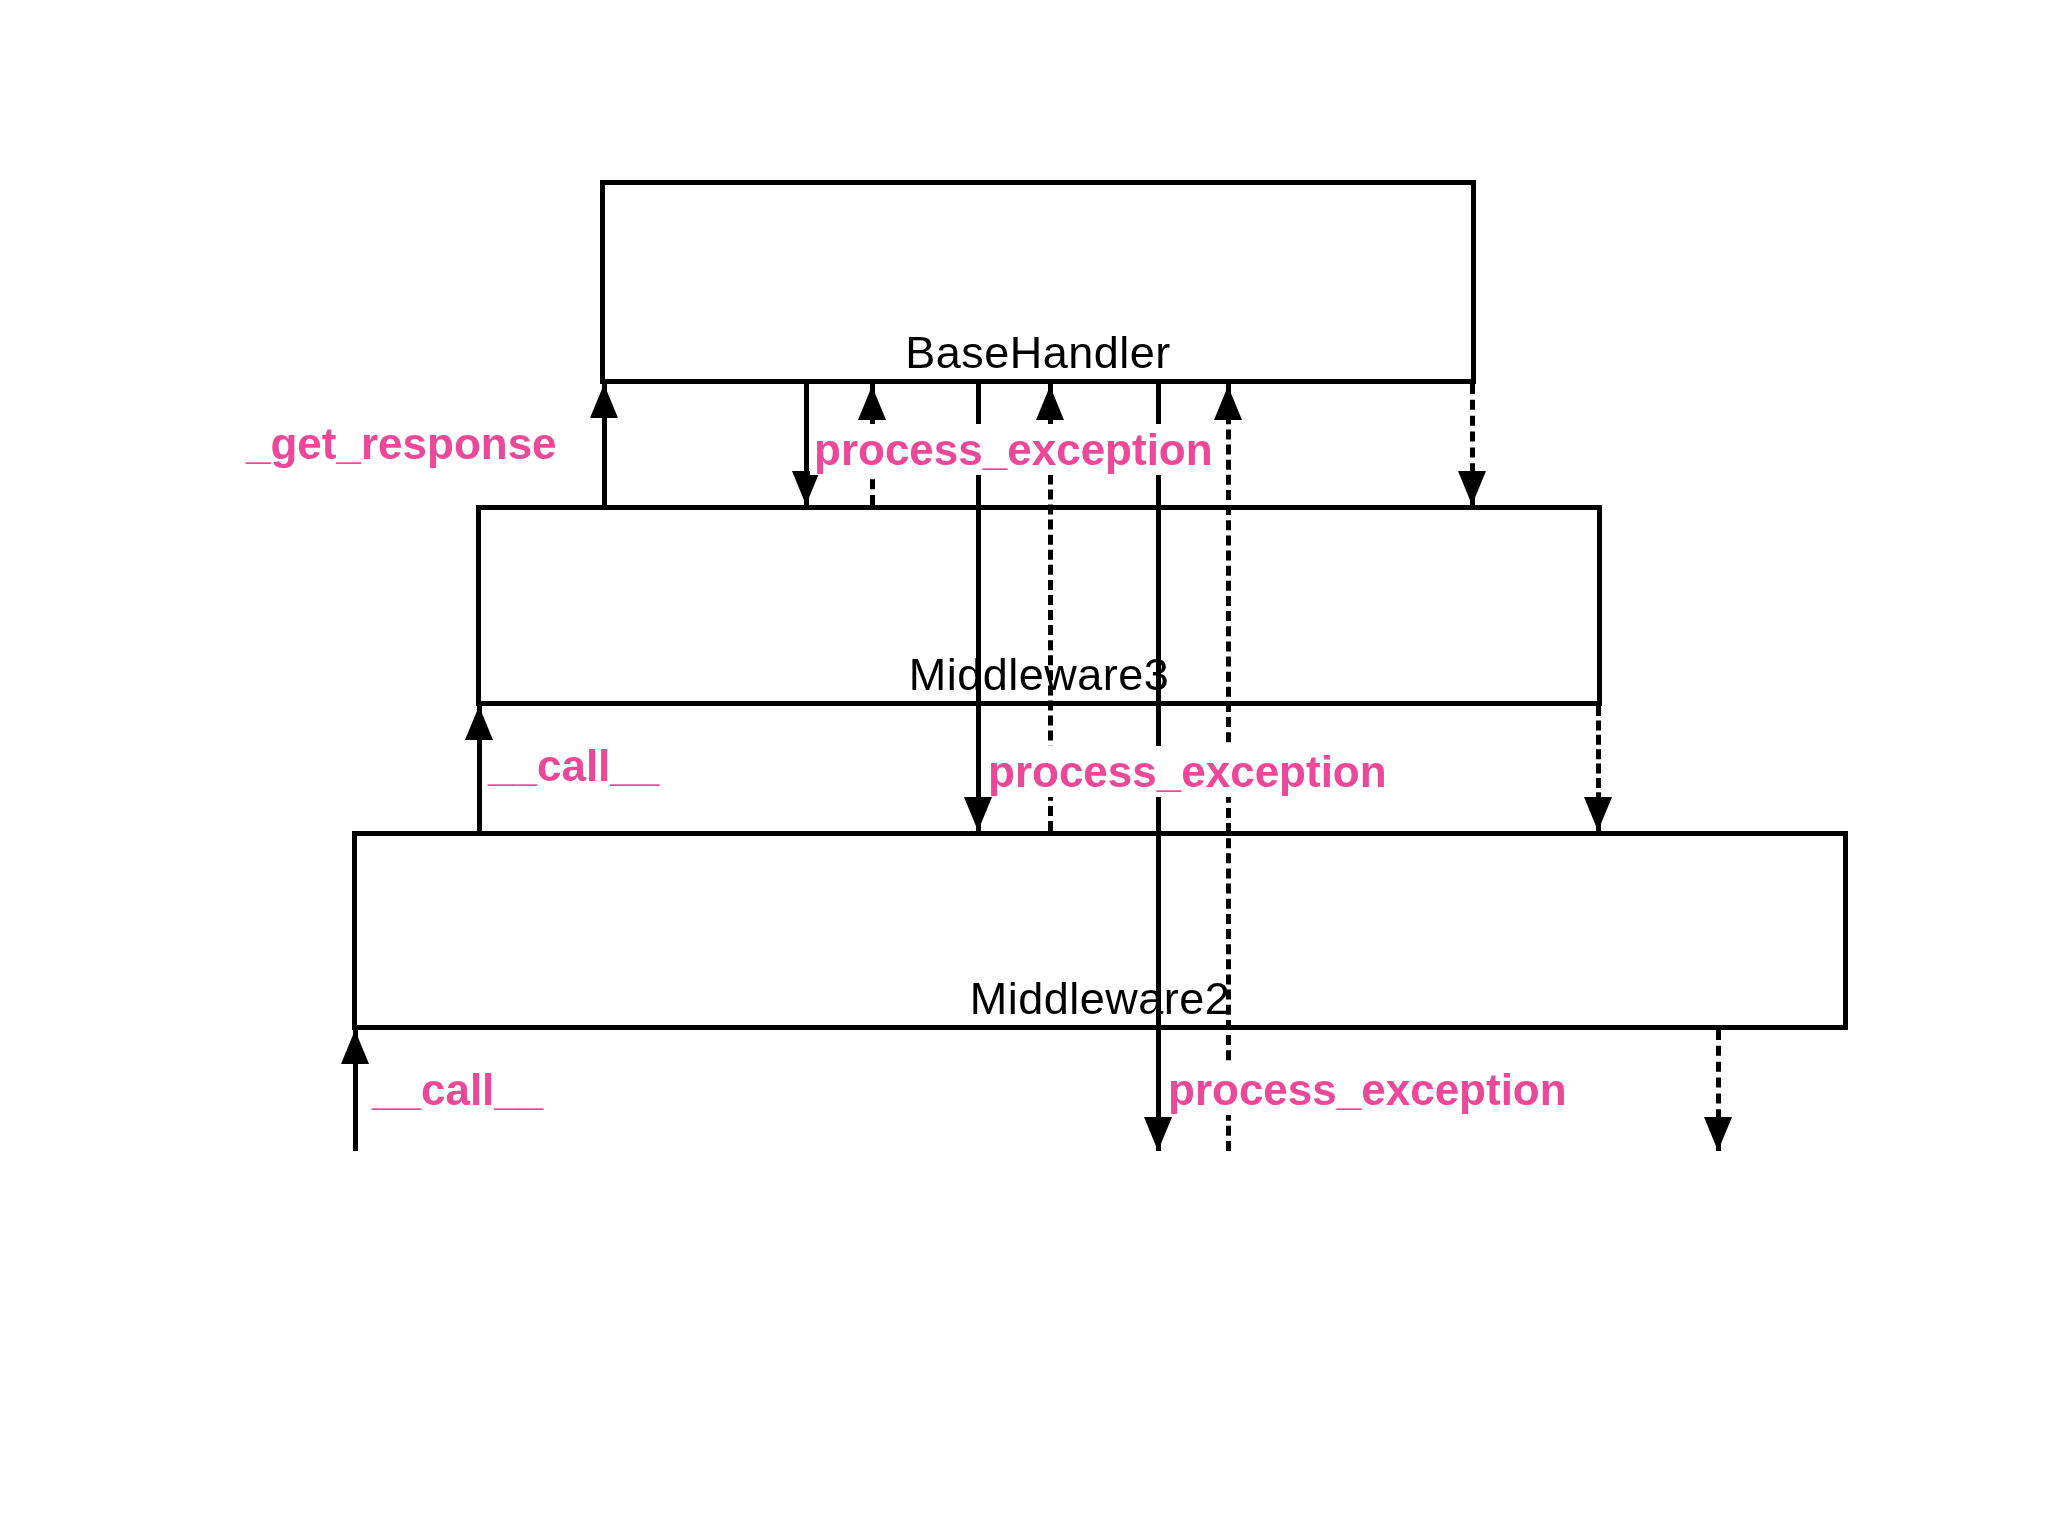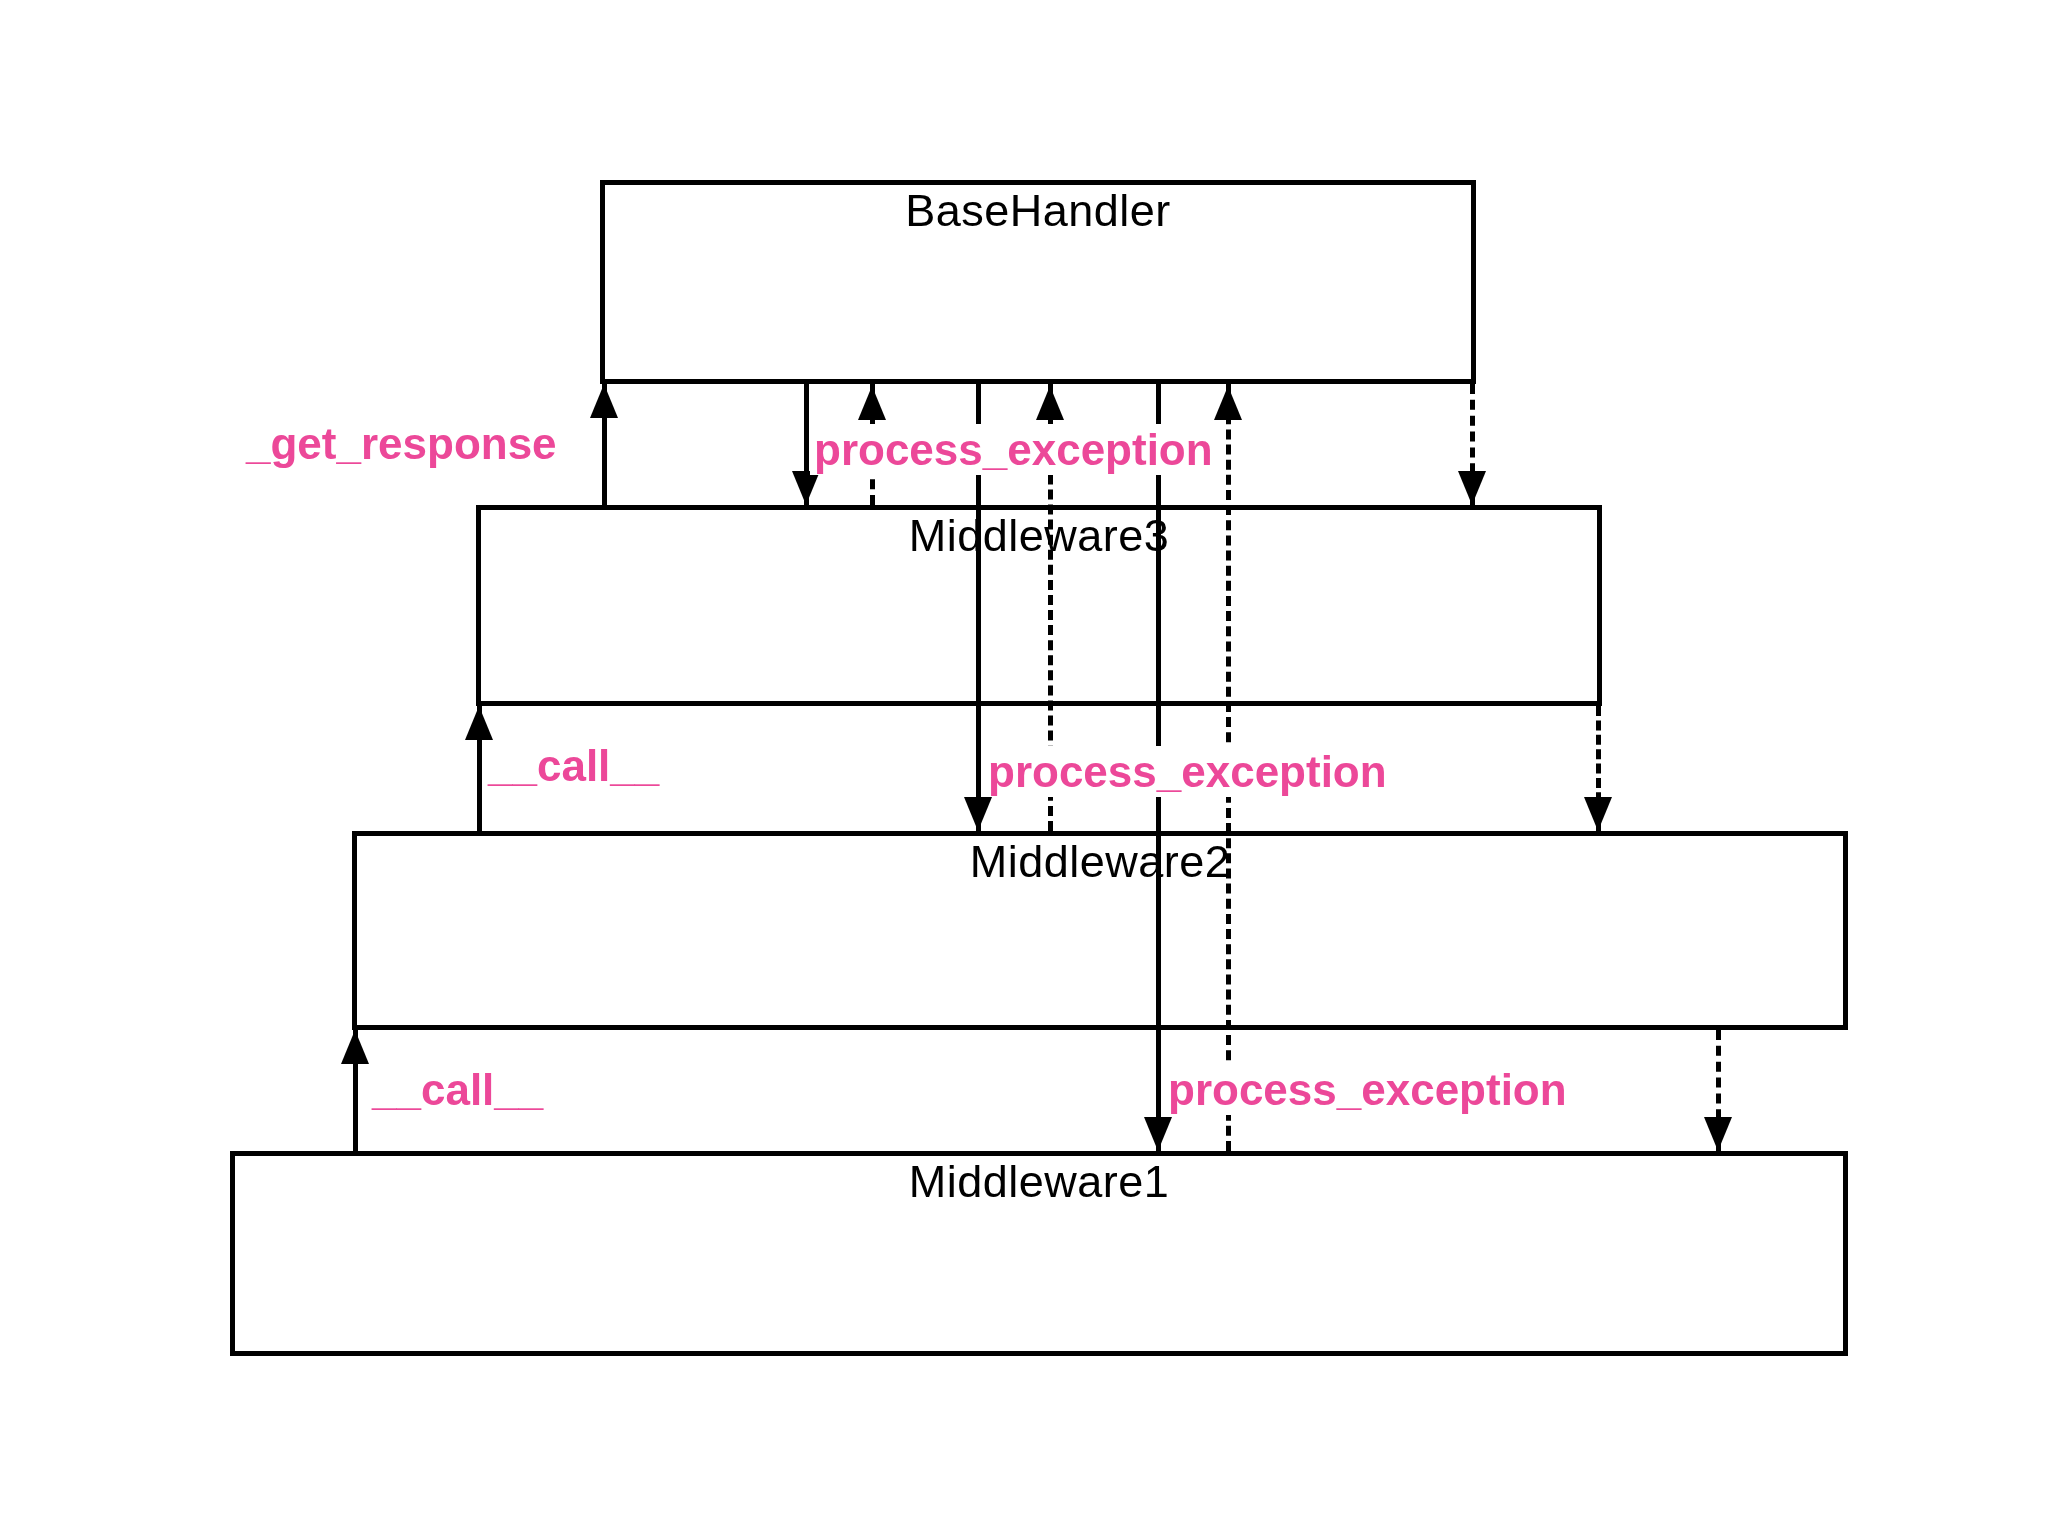--- a/index.html
+++ b/index.html
@@ -3,21 +3,21 @@
 <meta charset="utf-8">
 <style>
   html, body { margin:0; padding:0; background:#ffffff; }
   .canvas {
     position:relative; width:2048px; height:1536px; background:#ffffff;
     font-family:"Liberation Sans", sans-serif; overflow:hidden;
   }
   .node {
     position:absolute; box-sizing:border-box;
     border:5px solid #000; background:#ffffff;
-    display:flex; align-items:flex-start; justify-content:center;
+    display:flex; align-items:flex-end; justify-content:center;
   }
   .node .title {
     font-size:45px; font-weight:400; color:#000; letter-spacing:0.5px;
     background:transparent; white-space:nowrap;
   }
   .vline { position:absolute; width:5px; background:#000; }
   .vdash { position:absolute; width:0; border-left:5px dashed #000; }
   .ah { position:absolute; width:0; height:0;
         border-left:14px solid transparent; border-right:14px solid transparent; }
   .ah.up   { border-bottom:34px solid #000; }
@@ -37,23 +37,20 @@
   </div>
 
   <div class="node" style="left:476px; top:505px; width:1126px; height:201px;">
     <span class="title">Middleware3</span>
   </div>
 
   <div class="node" style="left:352px; top:831px; width:1496px; height:199px;">
     <span class="title">Middleware2</span>
   </div>
 
-  <div class="node" style="left:230px; top:1151px; width:1618px; height:205px;">
-    <span class="title">Middleware1</span>
-  </div>
 
   <div class="vline" style="left:602px; top:384px; height:121px;"></div>
   <div class="ah up" style="left:590px; top:384px;"></div>
 
   <div class="vline" style="left:804px; top:384px; height:121px;"></div>
   <div class="ah down" style="left:792px; top:471px;"></div>
 
   <div class="vdash" style="left:870px; top:384px; height:121px;"></div>
   <div class="ah up" style="left:858px; top:386px;"></div>
 

